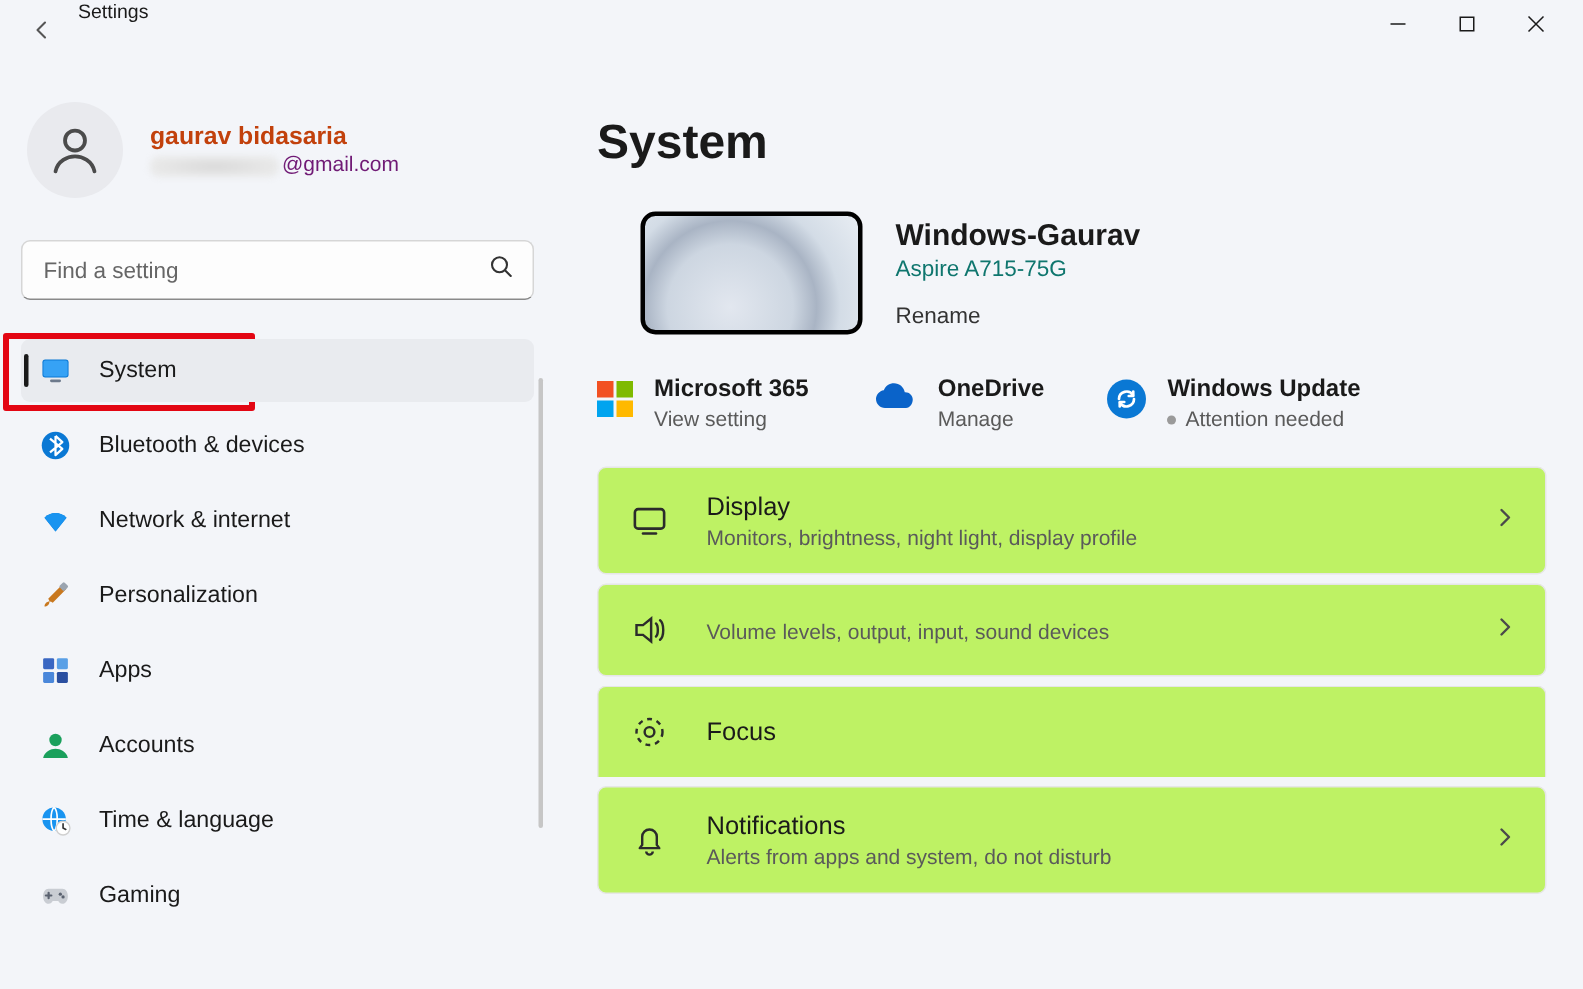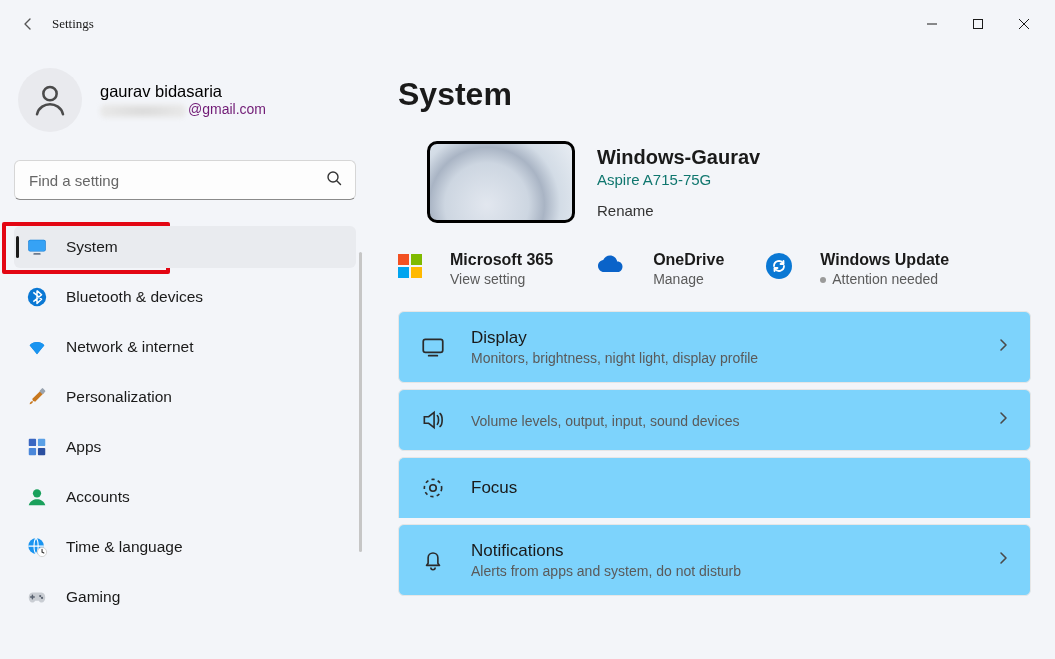--- a/index.html
+++ b/index.html
@@ -9,23 +9,21 @@
     color: #1a1a1a;
     width: 1055px;
     height: 659px;
     overflow: hidden;
     position: relative;
   }
   
   .titlebar {
     height: 48px;
     display: flex;
-    align-items: center;
     padding: 0 8px;
-    font-family: Liberation Serif, serif;
   }
   .titlebar .back {
     width: 40px; height: 40px; display:flex; align-items:center; justify-content:center;
     color:#555;
   }
   .titlebar .title { font-size: 13px; color:#1a1a1a; margin-left:4px; }
   .win-controls {
     margin-left:auto; display:flex;
   }
   .win-controls .wc {
@@ -45,21 +43,21 @@
     position:relative;
   }
   .profile {
     display:flex; align-items:center; gap:18px; padding: 6px 4px 18px 4px;
   }
   .avatar {
     width:64px; height:64px; border-radius:50%;
     background:#e9eaee; display:flex; align-items:center; justify-content:center;
     color:#4b4b4b;
   }
-  .profile-text .name { font-size:16.5px; font-weight:400; color:#000000; }
+  .profile-text .name { font-size:16.5px; font-weight:700; color:#c2410c; }
   .profile-text .email { font-size:14px; color:#701a75; }
   .redact {
     display:inline-block; width:86px; height:14px; border-radius:6px;
     background: radial-gradient(ellipse at center, #d9d9d9 0%, #e9e9e9 70%);
     filter: blur(2px);
     vertical-align:middle;
     margin-right:2px;
   }
   .search {
     position:relative;
@@ -111,40 +109,40 @@
     background:
       radial-gradient(circle at 40% 80%, #e2e7ef 0%, #cdd6e1 40%, #a9b4c4 55%, #d3dce6 70%, #e8edf3 100%);
     position:relative; overflow:hidden;
   }
   .device-info .dname { font-size:20px; font-weight:600; }
   .device-info .dmodel { font-size:15px; color:#0f766e; margin-top:2px; }
   .device-info .drename { font-size:15px; color:#333; margin-top:14px; cursor:pointer; }
   .status-row {
     display:flex; gap:42px; margin-top:28px; align-items:flex-start;
   }
-  .status-item { display:flex; gap:28px; align-items:flex-start; }
+  .status-item { display:flex; gap:14px; align-items:flex-start; }
   .status-item .slabel { font-size:16px; font-weight:600; }
   .status-item .ssub { font-size:14px; color:#5a5a5a; margin-top:2px; }
   .ms-logo {
     width:24px; height:24px; display:grid; grid-template-columns:1fr 1fr; grid-template-rows:1fr 1fr; gap:2px;
     margin-top:3px;
   }
   .ms-logo span:nth-child(1){background:#f25022;}
   .ms-logo span:nth-child(2){background:#7fba00;}
   .ms-logo span:nth-child(3){background:#00a4ef;}
   .ms-logo span:nth-child(4){background:#ffb900;}
   .cloud-icon { color:#0a63c9; width:30px; height:20px; margin-top:3px; }
   .sync-icon {
     width:26px; height:26px; border-radius:50%; background:#0a78d4; display:flex; align-items:center; justify-content:center;
     color:#fff; margin-top:2px;
   }
   .attn-dot { width:6px; height:6px; border-radius:50%; background:#9a9a9a; display:inline-block; margin-right:6px; vertical-align:middle;}
   .cards { margin-top:24px; display:flex; flex-direction:column; gap:6px; }
   .card {
-    background:#7dd3fc; border:1px solid #e6e6e6; border-radius:6px;
+    background:#bef264; border:1px solid #e6e6e6; border-radius:6px;
     display:flex; align-items:center; gap:24px;
     padding:16px 20px; cursor:pointer;
   }
   .card .cicon { width:28px; height:28px; color:#2b2b2b; display:flex; align-items:center; justify-content:center; flex-shrink:0; }
   .card .ctexts { flex:1; }
   .card .ctitle { font-size:17px; color:#1a1a1a; }
   .card .csub { font-size:14px; color:#5a5a5a; margin-top:2px; }
   .card .chev { color:#4a4a4a; }
 </style>
 </head>

